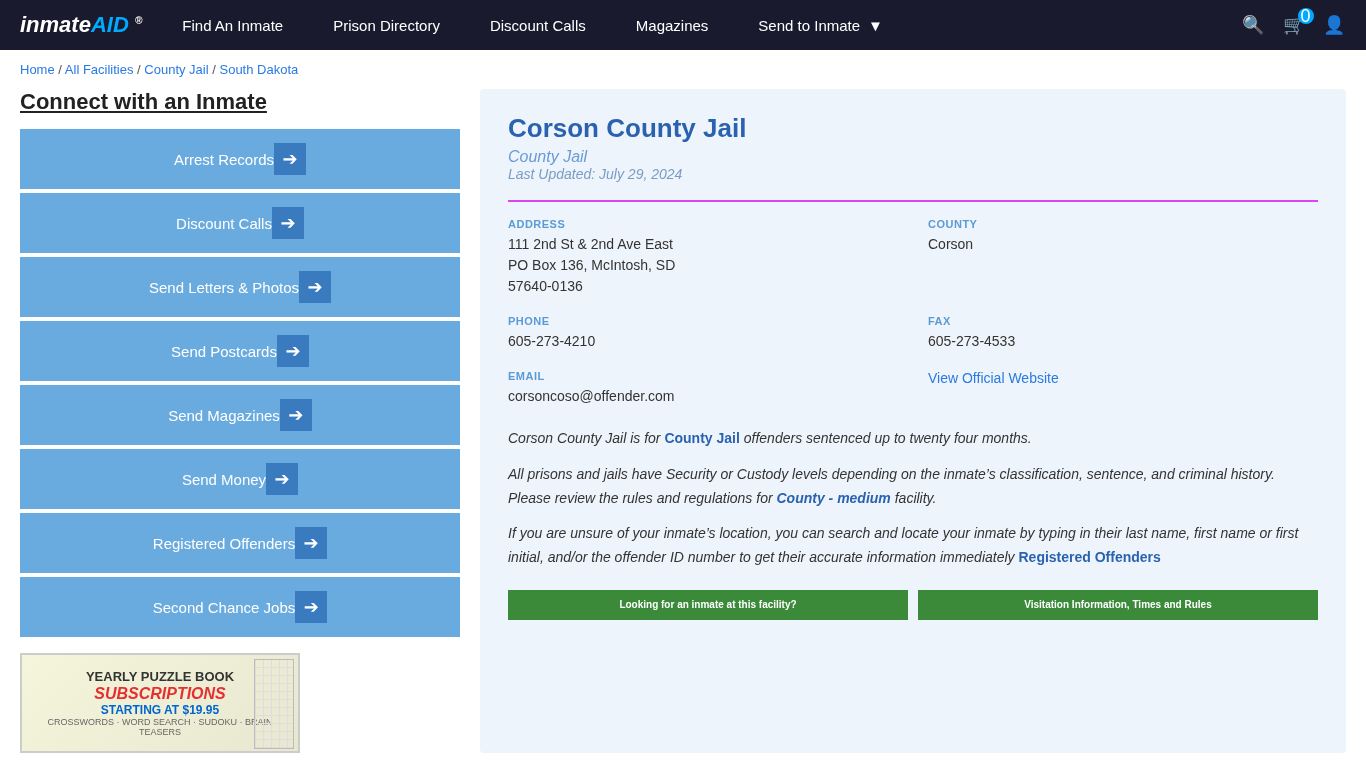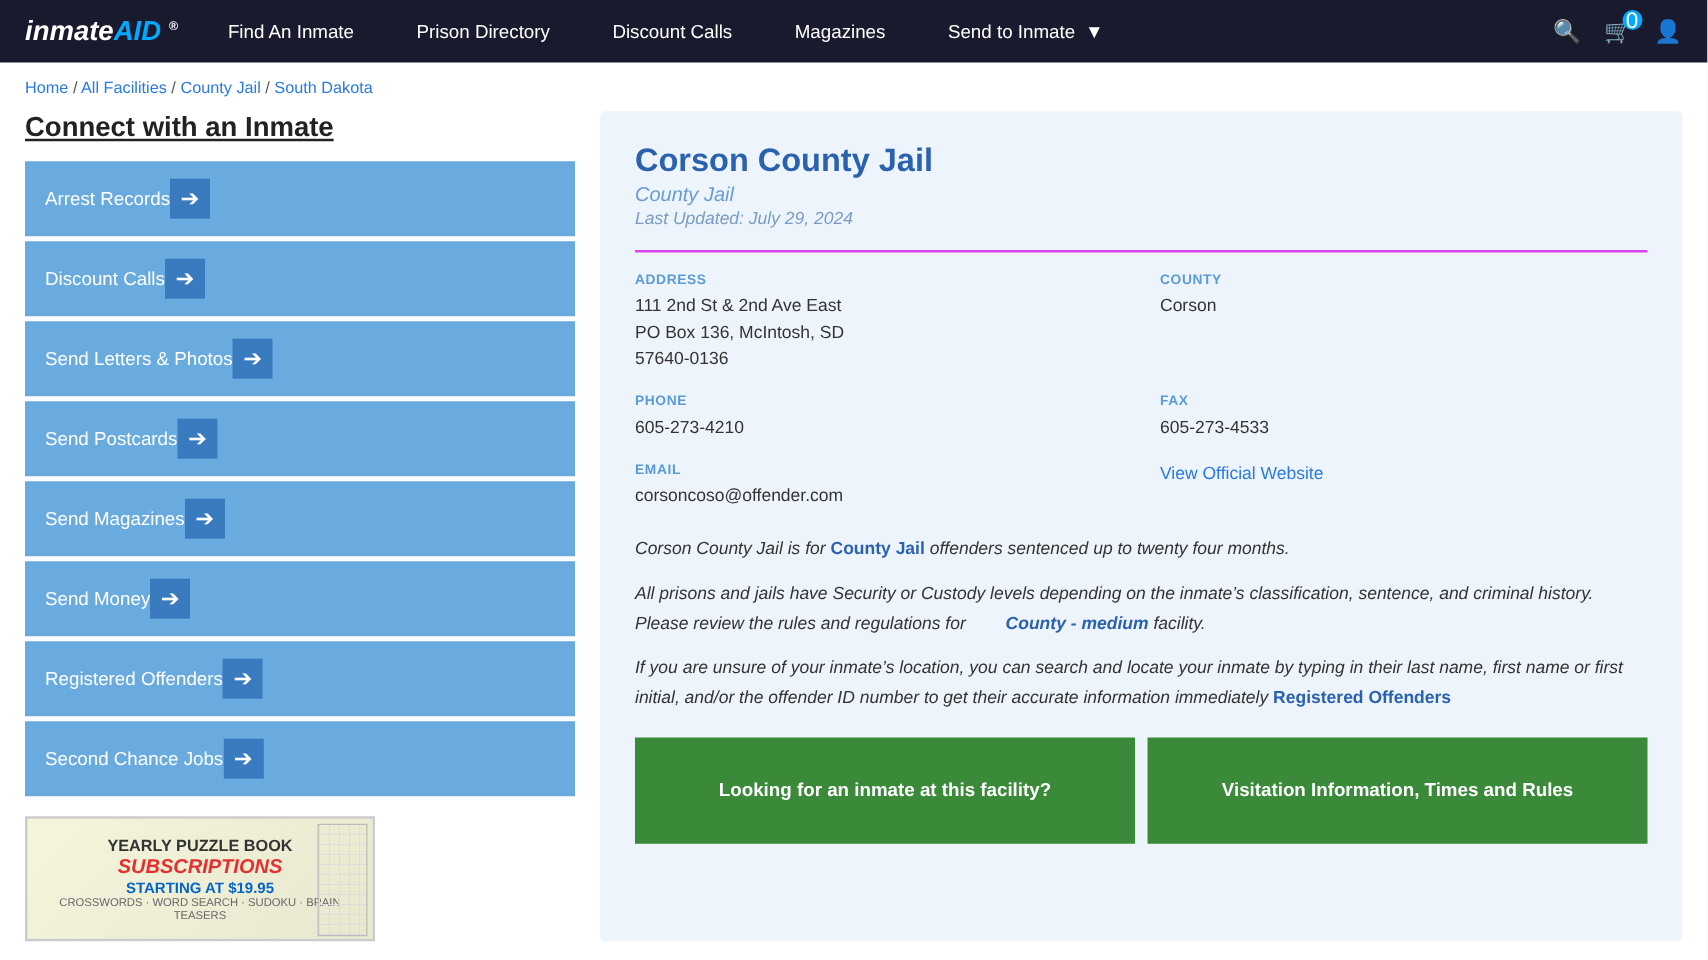--- a/index.html
+++ b/index.html
@@ -101,21 +101,21 @@
     .sidebar-title {
       font-size: 22px;
       font-weight: bold;
       text-decoration: underline;
       margin-bottom: 14px;
       color: #222;
     }
     .sidebar-btn {
       display: flex;
       align-items: center;
-      justify-content: flex-start;
+      justify-content: center;
       background: #6aabdf;
       color: #fff;
       padding: 14px 16px;
       margin-bottom: 4px;
       cursor: pointer;
       border: none;
       width: 100%;
       font-size: 15px;
       font-weight: 500;
     }
@@ -246,34 +246,33 @@
       color: #2a62b0;
       font-weight: bold;
       text-decoration: none;
       font-style: normal;
     }
     .description .italic-link {
       color: #2a62b0;
       font-weight: bold;
       text-decoration: none;
       font-style: italic;
-      margin-left: 28px;
     }
     .bottom-buttons {
       display: flex;
       gap: 10px;
       margin-top: 20px;
     }
     .bottom-btn {
       flex: 1;
       background: #3a8a3a;
       color: #fff;
-      padding: 32px 10px;
+      padding: 8px 10px;
       text-align: center;
-      font-size: 15px;
+      font-size: 10px;
       font-weight: bold;
       cursor: pointer;
       border: none;
       line-height: 1.4;
     }
   </style>
 </head>
 <body>
 
 <header class="header">

